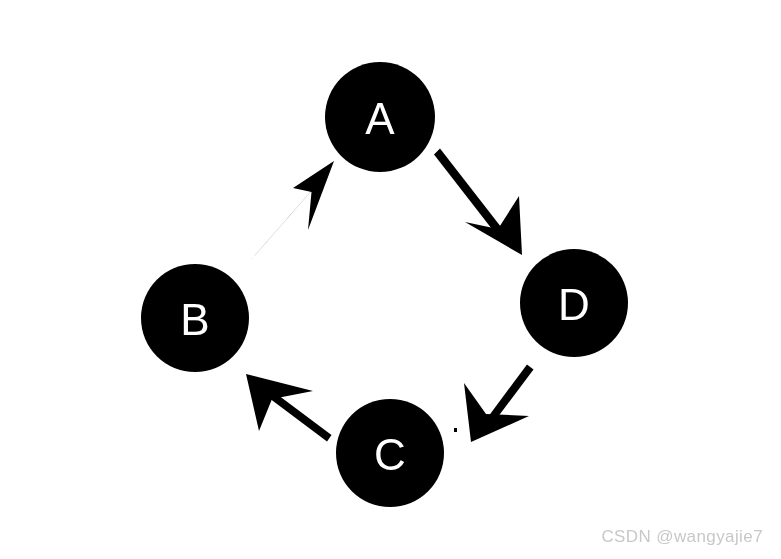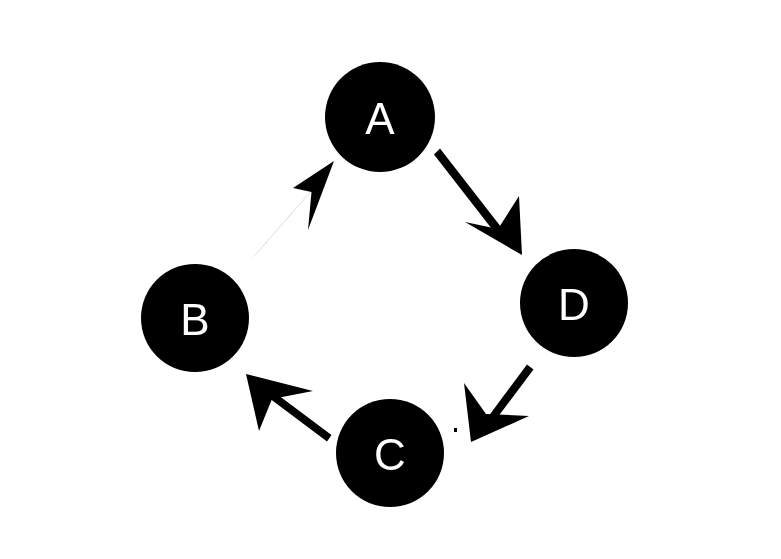--- a/index.html
+++ b/index.html
@@ -96,14 +96,15 @@
       <text class="node-label" x="390" y="454">C</text>
     </g>
 
     <g>
       <circle class="node-circle" cx="574" cy="303" r="54"></circle>
       <text class="node-label" x="574" y="304">D</text>
     </g>
 
   </svg>
 
+  <div class="watermark">CSDN @wangyajie7</div>
 
 </div>
 
 </body></html>

